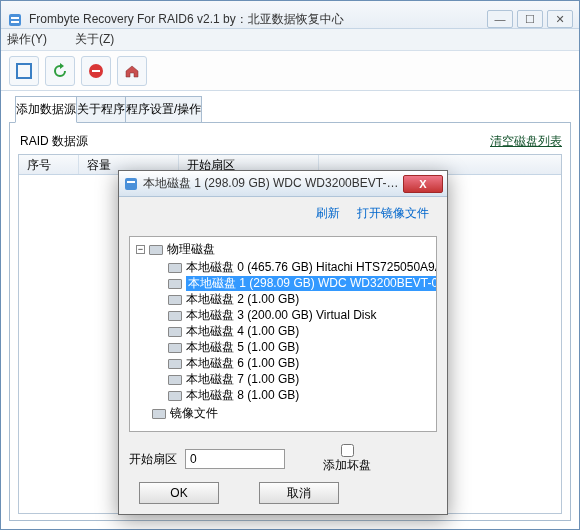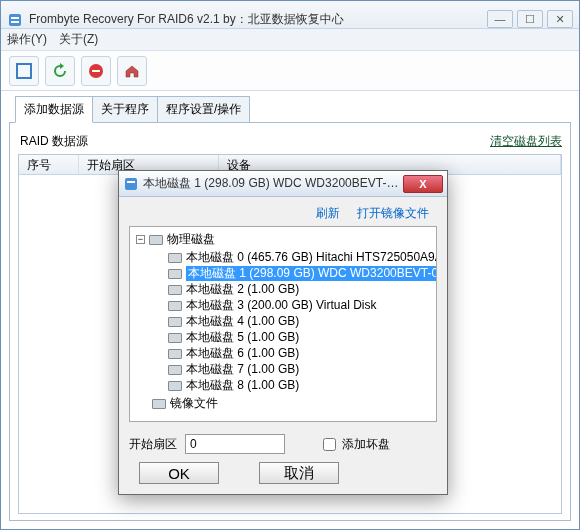--- a/index.html
+++ b/index.html
@@ -3,54 +3,54 @@
 <meta charset="utf-8">
 <style>
 * { box-sizing: border-box; margin: 0; padding: 0; }
 body { font-family: "Microsoft YaHei", Tahoma, sans-serif; font-size: 12px; background: #fff; width: 580px; height: 530px; overflow: hidden; position: relative; }
 .window { width: 580px; height: 530px; border: 1px solid #6b8fb5; background: #fff; }
 .titlebar { height: 28px; background: linear-gradient(#f5f8fb,#e8eef5); display: flex; align-items: flex-end; padding: 0 6px; border-bottom: 1px solid #c5d5e5; }
 .title-icon { width: 16px; height: 16px; margin-right: 6px; }
 .title-text { flex: 1; color: #333; font-size: 12px; }
 .win-btns { display: flex; gap: 4px; }
 .win-btn { width: 26px; height: 18px; border: 1px solid #b0c4d8; background: #eef3f8; border-radius: 2px; display: flex; align-items: center; justify-content: center; font-size: 11px; color: #555; cursor: pointer; }
-.menubar { height: 22px; padding: 0 6px; display: flex; align-items: center; gap: 12px; background: #f0f4f8; border-bottom: 1px solid #d5e0eb; font-size: 12px; color: #333; }
+.menubar { height: 22px; padding: 0 6px; display: flex; align-items: center; gap: 28px; background: #f0f4f8; border-bottom: 1px solid #d5e0eb; font-size: 12px; color: #333; }
 .menubar span { cursor: pointer; }
 .toolbar { height: 40px; display: flex; align-items: center; gap: 6px; padding: 0 8px; background: #fdfdfd; border-bottom: 1px solid #d0dce8; }
 .tool-btn { width: 30px; height: 30px; border: 1px solid #c5d5e5; border-radius: 3px; background: #f5f8fb; display: flex; align-items: center; justify-content: center; cursor: pointer; }
 .tabs { height: 26px; display: flex; align-items: flex-end; padding: 0 6px; border-bottom: 1px solid #a8bcd0; background: #fff; margin: 6px 8px 0; }
-.tab { padding: 4px 8px; border: 1px solid #a8bcd0; border-bottom: none; background: #eef3f8; margin-right: -1px; font-size: 12px; cursor: pointer; position: relative; }
+.tab { padding: 4px 0; border: 1px solid #a8bcd0; border-bottom: none; background: #eef3f8; margin-right: -1px; font-size: 12px; cursor: pointer; position: relative; }
 .tab.active { background: #fff; z-index: 2; border-bottom: 1px solid #fff; margin-bottom: -1px; }
 .tab-panel { margin: 0 8px 8px; border: 1px solid #a8bcd0; border-top: none; background: #fff; padding: 8px; height: 398px; }
 .section-label { font-size: 12px; margin: 2px 0 4px 2px; display: flex; justify-content: space-between; }
 .link { color: #14532d; cursor: pointer; text-decoration: underline; }
 .data-table { border: 1px solid #b8c8d8; background: #fff; height: 360px; }
 .data-header { display: flex; background: linear-gradient(#f8fafc,#e8eef5); border-bottom: 1px solid #c5d5e5; height: 20px; font-size: 12px; }
 .col { padding: 2px 8px; border-right: 1px solid #d5e0eb; }
 .col1 { width: 60px; } .col2 { width: 100px; } .col3 { width: 140px; } .col4 { flex: 1; }
 
 .dialog { position: absolute; left: 118px; top: 170px; width: 330px; background: #f0f0f0; border: 1px solid #6a6a6a; box-shadow: 0 5px 20px rgba(0,0,0,0.4); }
 .dlg-title { height: 26px; background: linear-gradient(#fff,#d8e4f0); display: flex; align-items: center; padding: 0 4px; border-bottom: 1px solid #b0c4d8; }
 .dlg-title-text { flex: 1; font-size: 12px; color: #333; padding-left: 4px; overflow: hidden; white-space: nowrap; text-overflow: ellipsis; }
 .dlg-close { width: 40px; height: 18px; background: linear-gradient(#e78,#c43434); border: 1px solid #a02828; border-radius: 2px; display: flex; align-items: center; justify-content: center; color: #fff; font-weight: bold; cursor: pointer; font-size: 11px; }
 .dlg-body { padding: 6px 10px 10px; background: #f0f0f0; }
-.dlg-links { text-align: right; padding: 2px 8px 4px; }
+.dlg-links { text-align: right; padding: 2px 8px 14px; }
 .dlg-links span { color: #06c; cursor: pointer; margin-left: 14px; }
 .tree-box { border: 1px solid #a8a8a8; background: #fff; height: 196px; padding: 4px 6px; font-size: 12px; overflow: auto; }
 .tree-root { display: flex; align-items: center; gap: 4px; margin-bottom: 2px; }
 .tree-item { display: flex; align-items: center; gap: 4px; margin: 1px 0 1px 32px; line-height: 15px; cursor: pointer; white-space: nowrap; }
 .tree-item.selected span.label { background: #3399ff; color: #fff; padding: 0 2px; }
 .disk-icon { width: 14px; height: 10px; background: #d0d8e0; border: 1px solid #888; border-radius: 1px; display: inline-block; flex-shrink: 0; }
 .minus { width: 9px; height: 9px; border: 1px solid #888; font-size: 9px; line-height: 7px; text-align: center; background: #fff; flex-shrink: 0; }
 .dlg-row { display: flex; align-items: center; gap: 8px; margin: 12px 0 8px; }
 .dlg-row label { font-size: 12px; }
 .dlg-row input[type=text] { width: 100px; border: 1px solid #999; padding: 2px 4px; font-size: 12px; background: #fff; }
-.chk { display: flex; align-items: center; gap: 6px; margin-left: 30px; }
+.chk { display: flex; align-items: center; gap: 0; margin-left: 30px; flex-direction: column; }
 .dlg-btns { display: flex; gap: 40px; padding-left: 10px; }
-.dlg-btn { width: 80px; height: 22px; border: 1px solid #888; background: linear-gradient(#fdfdfd,#e0e0e0); font-size: 15px; cursor: pointer; }
+.dlg-btn { width: 80px; height: 22px; border: 1px solid #888; background: linear-gradient(#fdfdfd,#e0e0e0); font-size: 12px; cursor: pointer; }
 svg { display: block; }
 </style>
 </head>
 <body>
 
 <div class="window">
   <div class="titlebar">
     <span class="title-icon">
       <svg width="16" height="16">
           <rect x="2" y="2" width="12" height="12" fill="#4a90d9" rx="2"></rect>
@@ -98,22 +98,22 @@
     <div class="tab">程序设置/操作</div>
   </div>
   <div class="tab-panel">
     <div class="section-label">
       <span>RAID 数据源</span>
       <span class="link">清空磁盘列表</span>
     </div>
     <div class="data-table">
       <div class="data-header">
         <div class="col col1">序号</div>
+        <div class="col col2">容量</div>
         <div class="col col3">开始扇区</div>
-        <div class="col col4">设备</div>
       </div>
     </div>
   </div>
 </div>
 
 <div class="dialog">
   <div class="dlg-title">
     <svg width="16" height="16">
         <rect x="2" y="2" width="12" height="12" fill="#4a90d9" rx="2"></rect>
         <rect x="4" y="5" width="8" height="2" fill="#fff"></rect>

